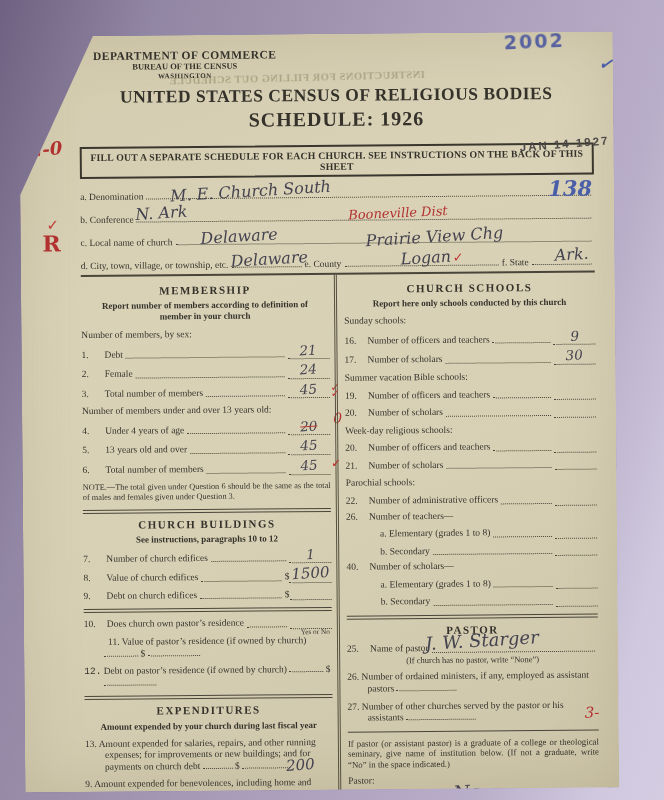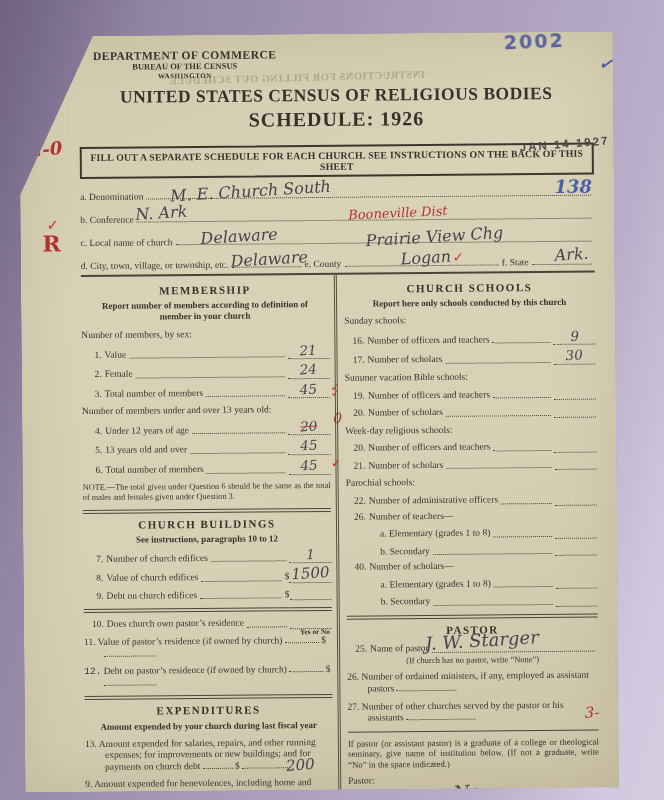--- a/index.html
+++ b/index.html
@@ -22,21 +22,21 @@
   .center{text-align:center;}
   .small{font-size:8.5px;}
   
   .hw{font-family:"DejaVu Serif",serif;font-style:italic;color:#45434f;}
   .hw-red{font-family:"DejaVu Serif",serif;font-style:italic;color:#b23230;}
   .stampblue{font-family:"DejaVu Sans",sans-serif;color:#44519e;font-weight:bold;}
   .penblue{font-family:"DejaVu Serif",serif;font-style:italic;color:#4a5fa8;}
   .redchk{color:#c03a36;font-family:"DejaVu Sans",sans-serif;font-weight:bold;}
   
   .frow{display:flex;align-items:flex-end;margin-top:6px;position:relative;}
-  .qno{width:20px;text-align:right;padding-right:3px;flex:none;}
+  .qno{width:20px;padding-right:3px;flex:none;}
   .dots{flex:1;border-bottom:1px dotted #4a463a;margin:0 3px 2px 3px;height:1px;}
   .fill{display:inline-block;border-bottom:1px dotted #4a463a;height:1px;vertical-align:baseline;}
   .valbox{width:42px;flex:none;border-bottom:1px dotted #4a463a;text-align:center;position:relative;}
   .hwv{font-size:13.5px;line-height:.6;display:inline-block;transform:rotate(-3deg);}
   .wrow{margin-top:6px;padding-left:20px;text-indent:-20px;position:relative;}
   .grp{margin-top:6px;}
   .dbl{border-top:1px solid #4a453a;border-bottom:1px solid #4a453a;height:2px;margin:7px 0 5px 0;}
   .sec-title{text-align:center;font-weight:bold;font-size:11px;letter-spacing:1.5px;margin-top:8px;}
   .sec-sub{text-align:center;font-weight:bold;font-size:9px;margin:3px 8px 0 8px;line-height:1.2;}
   .note{font-size:8.3px;text-align:justify;margin-top:6px;line-height:1.2;}
@@ -51,21 +51,21 @@
           padding:3px 4px;margin-top:14px;letter-spacing:.2px;}
   
   .fieldrow{display:flex;align-items:flex-end;margin-top:13px;position:relative;font-size:9.5px;}
   .flabel{flex:none;}
   .script-lg{position:absolute;font-size:16px;transform:rotate(-3deg);white-space:nowrap;}
   .script-md{position:absolute;font-size:13px;transform:rotate(-2deg);white-space:nowrap;}
   
   .cols{display:flex;margin-top:4px;border-top:2px solid #4a453a;}
   .colL{width:248px;flex:none;padding-right:5px;}
   .colR{flex:1;border-left:3px double #55503f;padding-left:7px;position:relative;}
-  .yesno{position:absolute;right:2px;bottom:-8px;font-size:7.3px;font-weight:bold;margin-left:8px;}
+  .yesno{position:absolute;right:2px;bottom:-8px;font-size:7.3px;font-weight:normal;margin-left:8px;}
   .marginchk{position:absolute;left:-14px;top:-4px;font-size:12px;}
   
   .abs{position:absolute;}
   .bleed{transform:scaleX(-1) rotate(1deg);color:rgba(125,112,80,.45);font-weight:bold;
          font-size:10.5px;letter-spacing:.5px;filter:blur(.4px);white-space:nowrap;}
 </style>
 </head>
 <body>
 
 <div class="paper">
@@ -94,21 +94,21 @@
 
     
     <div style="position:relative;">
       <span class="abs redchk" style="left:-34px;top:24px;font-size:15px;">✓</span>
       <span class="abs hw-red" style="left:-38px;top:38px;font-size:22px;font-weight:bold;font-style:normal;">R</span>
 
       <div class="fieldrow">
         <span class="flabel">a. Denomination</span>
         <span class="dots"></span>
         <span class="script-lg hw" style="left:90px;top:-9px;">M. E. Church South</span>
-        <span class="abs penblue" style="right:2px;top:-12px;font-size:18px;font-weight:bold;">138</span>
+        <span class="abs penblue" style="right:2px;top:-12px;font-size:21px;font-weight:bold;">138</span>
       </div>
       <div class="fieldrow">
         <span class="flabel">b. Conference</span>
         <span class="dots"></span>
         <span class="script-lg hw" style="left:55px;top:-11px;">N. Ark</span>
         <span class="script-md hw-red" style="left:268px;top:-7px;">Booneville Dist</span>
       </div>
       <div class="fieldrow">
         <span class="flabel">c. Local name of church</span>
         <span class="dots"></span>
@@ -133,21 +133,21 @@
     <div class="cols print">
 
       <div class="colL">
         <div class="sec-title">MEMBERSHIP</div>
         <div class="sec-sub">Report number of members according to definition of member in your church</div>
 
         <div class="grp b" style="font-weight:normal;margin-top:7px;">Number of members, by sex:</div>
 
         <div class="frow">
           <span class="qno">1.</span>
-          <span>Value</span>
+          <span>Debt</span>
           <span class="dots"></span>
           <span class="valbox"><span class="hwv hw">21</span></span>
         </div>
         <div class="frow">
           <span class="qno">2.</span>
           <span>Female</span>
           <span class="dots"></span>
           <span class="valbox"><span class="hwv hw">24</span></span>
         </div>
         <div class="frow">
@@ -155,21 +155,21 @@
           <span>Total number of members</span>
           <span class="dots"></span>
           <span class="valbox"><span class="hwv hw">45</span></span>
           <span class="abs redchk" style="right:-10px;top:-4px;font-size:11px;">✓</span>
         </div>
 
         <div class="grp">Number of members under and over 13 years old:</div>
 
         <div class="frow">
           <span class="qno">4.</span>
-          <span>Under 12 years of age</span>
+          <span>Under 4 years of age</span>
           <span class="dots"></span>
           <span class="valbox"><span class="hwv hw" style="text-decoration:line-through;text-decoration-color:#c03a36;">20</span></span>
           <span class="abs hw-red" style="right:-12px;top:-12px;font-size:14px;">0</span>
         </div>
         <div class="frow">
           <span class="qno">5.</span>
           <span>13 years old and over</span>
           <span class="dots"></span>
           <span class="valbox"><span class="hwv hw">45</span></span>
         </div>
@@ -211,21 +211,21 @@
         <div class="dbl"></div>
 
         <div class="frow">
           <span class="qno">10.</span>
           <span>Does church own pastor’s residence</span>
           <span class="dots"></span>
           <span class="valbox"></span>
           <span class="yesno">Yes or No</span>
         </div>
         <div class="wrow">
-          <span class="b" style="font-weight:normal;">11.</span>
+          <span class="b" style="font-weight:normal;margin-left:24px;">11.</span>
           <span>Value of pastor’s residence (if owned by church)</span>
           <span class="fill" style="width:34px;"></span>
           <span>$</span>
           <span class="fill" style="width:52px;"></span>
         </div>
         <div class="wrow">
           <span class="b" style="font-weight:normal;font-family:Liberation Mono, monospace;">12.</span>
           <span>Debt on pastor’s residence (if owned by church)</span>
           <span class="fill" style="width:34px;"></span>
           <span>$</span>

